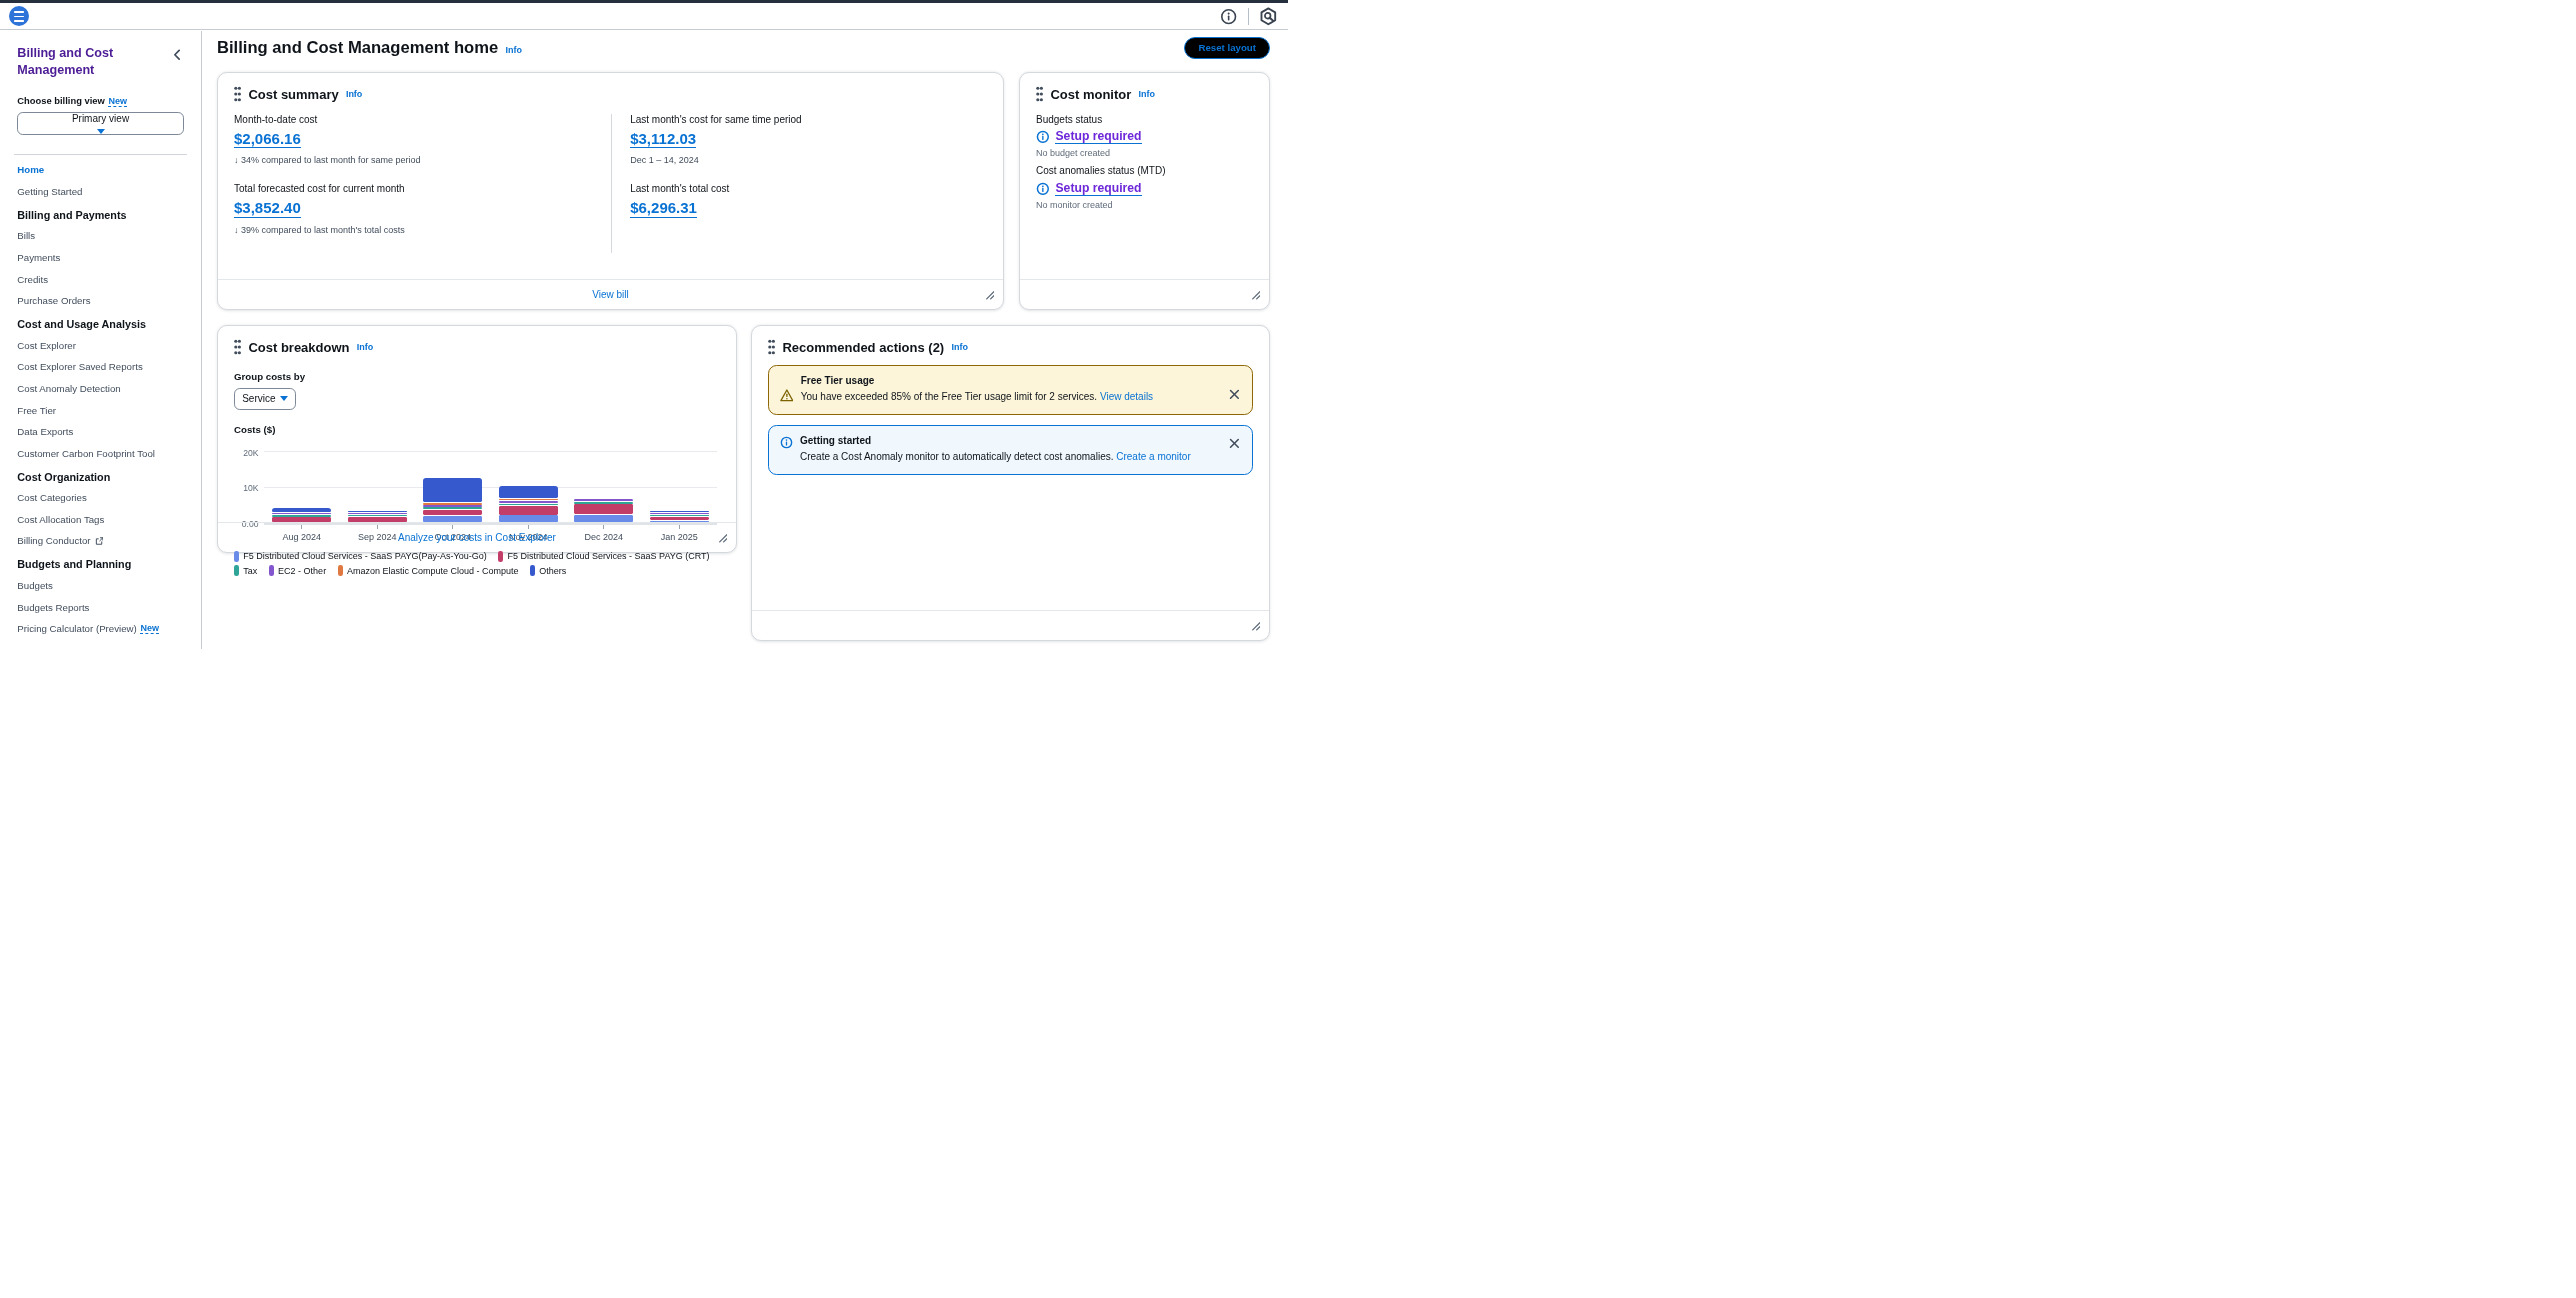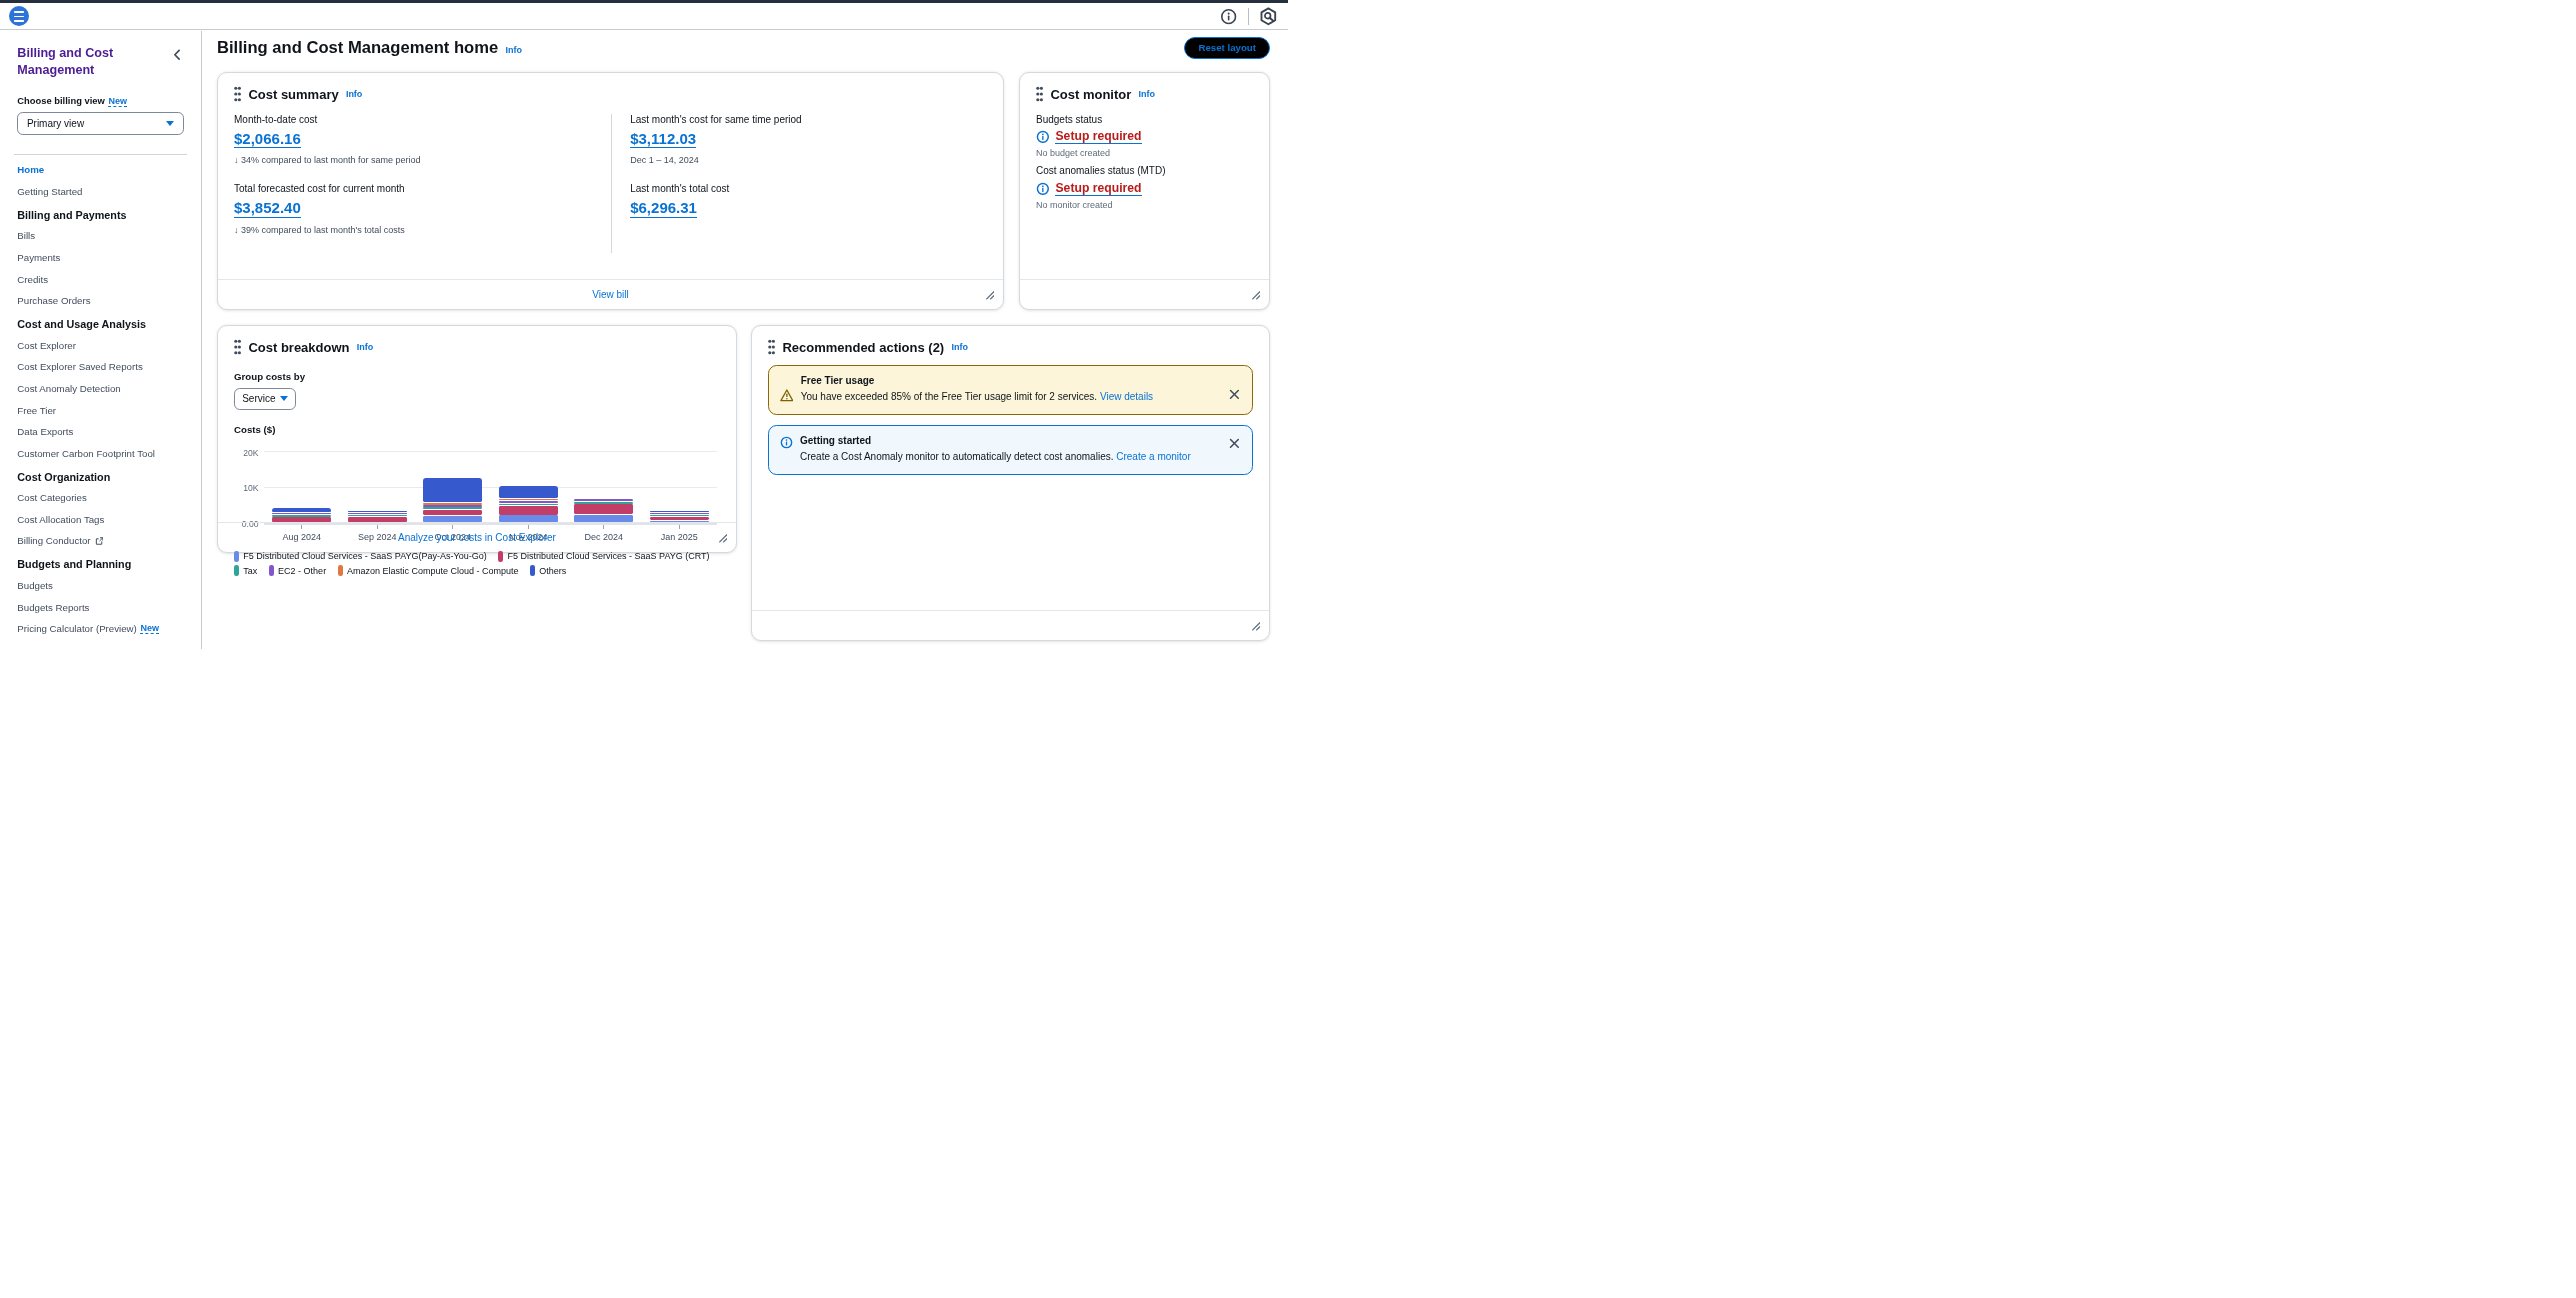--- a/index.html
+++ b/index.html
@@ -16,21 +16,21 @@
   .tb-divider { width:0.7px; height:17.3px; background:#b6bec9; }
   .icon-btn { background:none; border:none; cursor:pointer; display:flex; align-items:center; }
 
   
   #sidebar { position:absolute; top:31px; left:0; width:202px; bottom:0; border-right:0.7px solid #c6cbd2; background:#fff; padding:14.4px 17.3px 0 17.3px; }
   .sb-titlerow { display:flex; justify-content:space-between; align-items:flex-start; }
   .sb-title { font-size:12.6px; font-weight:700; line-height:1.3; color:#4c1d95; width:137px; }
   .sb-collapse { background:none; border:none; cursor:pointer; padding:1.4px; margin-top:1.4px; }
   .sb-viewlabel { margin-top:17.3px; font-size:9.4px; font-weight:700; }
   .new-badge { color:#0972d3; font-weight:700; border-bottom:0.7px dashed #0972d3; margin-left:3.6px; font-size:9px; }
-  .sb-select { margin-top:5.8px; width:100%; height:23px; border:1.4px solid #7d8998; border-radius:5.8px; background:#fff; display:flex; align-items:center; justify-content:space-between; padding:0 8.6px; font-size:10px; color:#0f141a; cursor:pointer; }
+  .sb-select { margin-top:5.8px; width:100%; height:23px; border:1.4px solid #7d8998; border-radius:5.8px; background:#fff; display:flex; align-items:center; justify-content:space-between; padding:0 8.6px; font-size:10px; color:#0f141a; cursor:pointer;flex-direction:column; }
   .caret-down { width:0; height:0; border-left:4px solid transparent; border-right:4px solid transparent; border-top:5px solid #0972d3; }
   .sb-divider { height:0.7px; background:#d1d5db; margin:18.7px -2.9px 4.3px -2.9px; }
   #sidebar-nav { margin-top:1.4px; }
   .nav-link { height:21.6px; display:flex; align-items:center; font-size:9.7px; color:#414d5c; cursor:pointer; }
   .nav-link.active { color:#0972d3; font-weight:700; }
   .nav-section { height:23px; display:flex; align-items:flex-end; padding-bottom:4.3px; font-size:10.8px; font-weight:700; color:#0f141a; }
   .ext-icon { margin-left:4.3px; display:inline-flex; }
 
   
   .page-titlerow { position:absolute; left:217px; right:18px; top:37px; display:flex; justify-content:space-between; align-items:center; }
@@ -58,21 +58,21 @@
   .mcol { width:50%; }
   .mcol.right { border-left:0.7px solid #d5d9de; padding-left:18.7px; }
   .metric { margin-bottom:18.7px; }
   .metric-label { font-size:10px; color:#0f141a; }
   .metric-value { display:inline-block; margin-top:5px; font-size:15px; font-weight:700; color:#0972d3; border-bottom:1.4px solid #0972d3; padding-bottom:0.7px; cursor:pointer; }
   .metric-note { margin-top:6.5px; font-size:9px; color:#414d5c; }
 
   
   .mon-label { font-size:10px; margin-top:11.5px; }
   .setup-row { display:flex; align-items:center; gap:5.8px; margin-top:4.3px; cursor:pointer; }
-  .setup-link { font-size:12.2px; font-weight:700; color:#b91c1c; border-bottom:1.4px solid #0972d3; padding-bottom:0.7px; }
+  .setup-link { font-size:12.2px; font-weight:700; color:#6d28d9; border-bottom:1.4px solid #0972d3; padding-bottom:0.7px; }
   .mon-caption { font-size:9px; color:#5f6b7a; margin-top:3.6px; }
 
   
   .group-label { font-size:9.7px; font-weight:700; margin-top:16px; }
   .service-select { margin-top:5.8px; width:62px; height:22px; border:1.4px solid #7d8998; border-radius:5.8px; background:#fff; display:flex; align-items:center; justify-content:space-between; padding:0 7.2px; font-size:10px; cursor:pointer; }
   .costs-label { font-size:9.7px; font-weight:700; margin-top:14.4px; }
   .chart { margin-top:5.8px; }
   .chart-grid { position:relative; height:84px; }
   .ylabel { position:absolute; width:24.5px; text-align:right; font-size:8.6px; color:#5f6b7a; line-height:10px; }
   .plot { position:absolute; left:30px; right:2.9px; top:0; bottom:0; }

